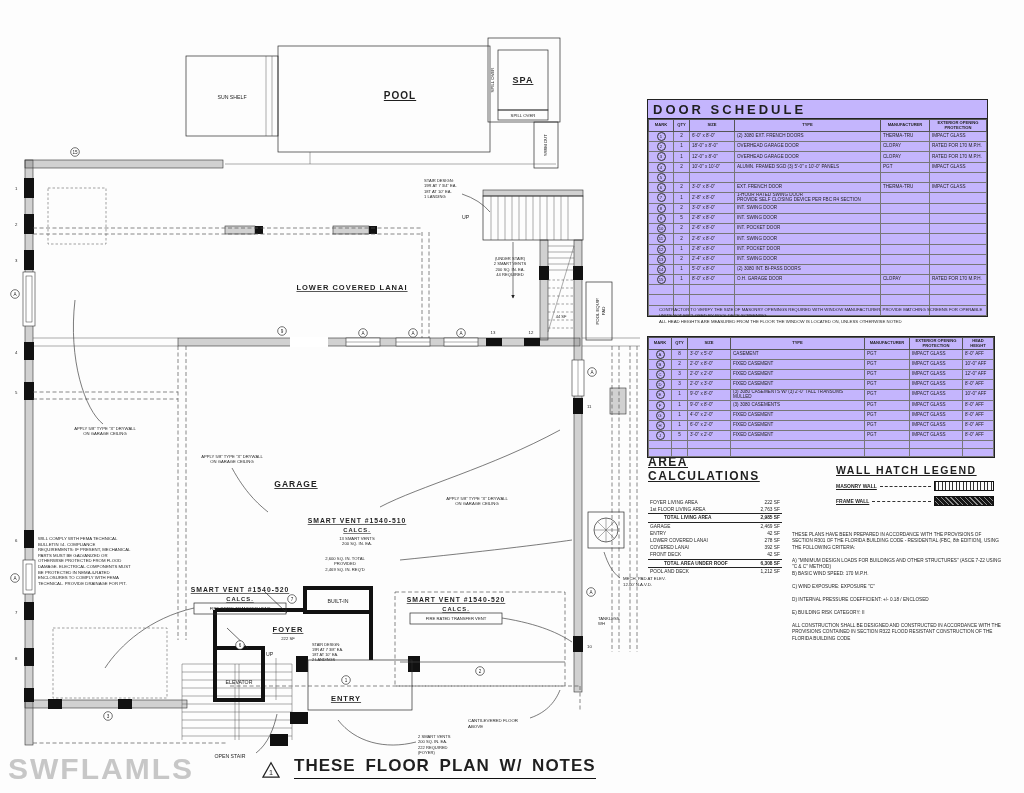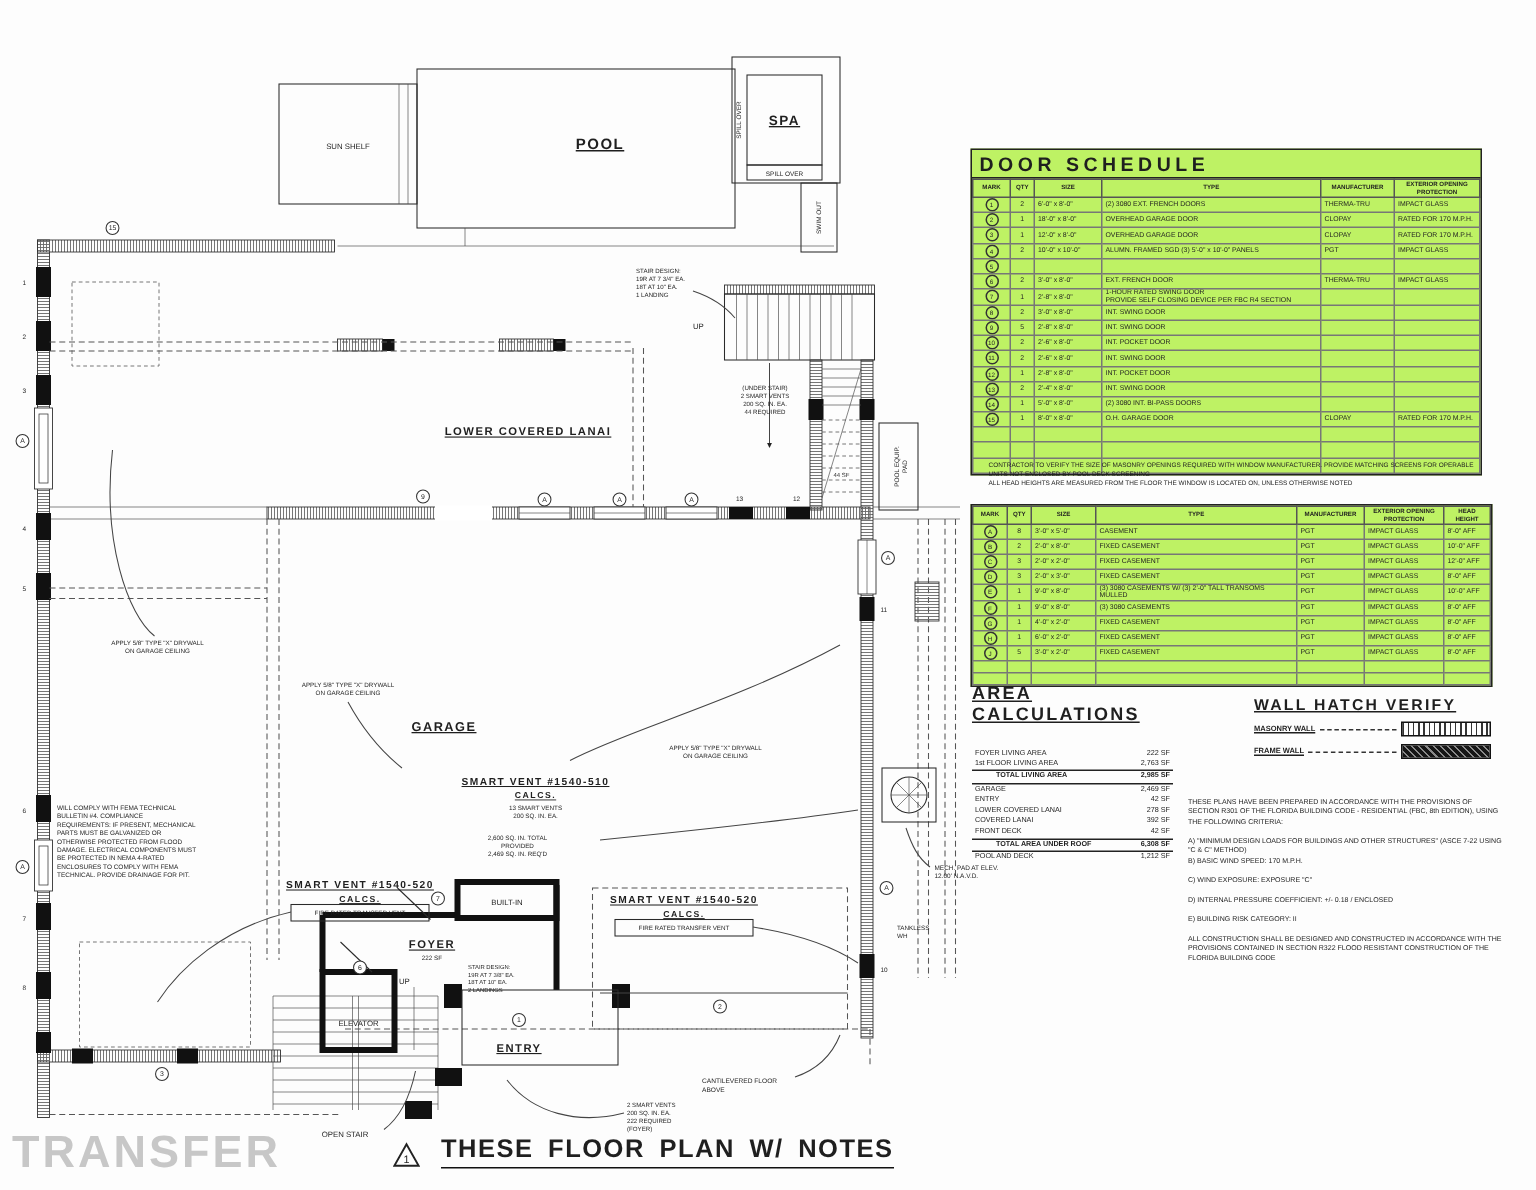--- a/index.html
+++ b/index.html
@@ -13,21 +13,21 @@
   .thick{fill:none;stroke:#111;stroke-width:4;}
   .blk{fill:#111;stroke:none;}
   .wallv{fill:url(#hh);stroke:#333;stroke-width:0.6;}
   .wallh{fill:url(#hv);stroke:#333;stroke-width:0.6;}
   .lead{fill:none;stroke:#444;stroke-width:0.7;}
   .mk circle{fill:#fff;stroke:#333;stroke-width:0.7;}
   .mk text{font-size:4.6px;text-anchor:middle;}
   .t4{font-size:4.3px;} .t5{font-size:5.2px;}
   .ctr{text-anchor:middle;}
   .lbl{font-weight:bold;letter-spacing:1px;}
-  .sched{position:absolute;border:1.2px solid #222;background:#bef264;}
+  .sched{position:absolute;border:1.2px solid #222;background:#c4b5fd;}
   .sched-title{font-size:13px;font-weight:bold;letter-spacing:3px;padding:2px 5px 1px 5px;
                border-bottom:1px solid #222;}
   table.sc{border-collapse:collapse;width:100%;table-layout:fixed;}
   table.sc th{font-size:4.1px;font-weight:bold;border:0.5px solid #555;padding:1px 1px;line-height:1.1;}
   table.sc td{font-size:4.6px;border:0.5px solid #777;padding:0 2px;white-space:pre-line;
               line-height:1.05;overflow:hidden;}
   .door td{height:9.2px;} .win td{height:7.4px;}
   .door th:nth-child(1),.door td:nth-child(1){width:22px;text-align:center;}
   .door th:nth-child(2),.door td:nth-child(2){width:13px;text-align:center;}
   .door th:nth-child(3),.door td:nth-child(3){width:42px;}
@@ -659,21 +659,21 @@
         <span>6,308 SF</span>
       </div>
       <div class="arow">
         <span>POOL AND DECK</span>
         <span>1,212 SF</span>
       </div>
     </div>
 </div>
 
 <div class="legend" style="left:836px;top:464px;">
-  <div class="legend-title">WALL HATCH VERIFY</div>
+  <div class="legend-title">WALL HATCH LEGEND</div>
   <div class="lrow">
     <span class="lab">MASONRY WALL</span>
     <span class="lead-dash"></span>
     <span class="swatch sw-masonry"></span>
   </div>
   <div class="lrow">
     <span class="lab">FRAME WALL</span>
     <span class="lead-dash"></span>
     <span class="swatch sw-frame"></span>
   </div>
@@ -685,21 +685,21 @@
 B) BASIC WIND SPEED: 170 M.P.H.
 
 C) WIND EXPOSURE: EXPOSURE "C"
 
 D) INTERNAL PRESSURE COEFFICIENT: +/- 0.18 / ENCLOSED
 
 E) BUILDING RISK CATEGORY: II
 
 ALL CONSTRUCTION SHALL BE DESIGNED AND CONSTRUCTED IN ACCORDANCE WITH THE PROVISIONS CONTAINED IN SECTION R322 FLOOD RESISTANT CONSTRUCTION OF THE FLORIDA BUILDING CODE</div>
 
-<div class="watermark">TRANSFER</div>
+<div class="watermark">SWFLAMLS</div>
 
 <div class="plan-title">
   <svg class="tri" viewBox="0 0 20 20">
     <polygon points="10,2 19,18 1,18" fill="none" stroke="#222" stroke-width="1.4"></polygon>
     <text x="10" y="16" text-anchor="middle" font-size="8" fill="#222">1</text>
   </svg>
   <span class="txt">THESE FLOOR PLAN W/ NOTES</span>
 </div>
 
 </body></html>

